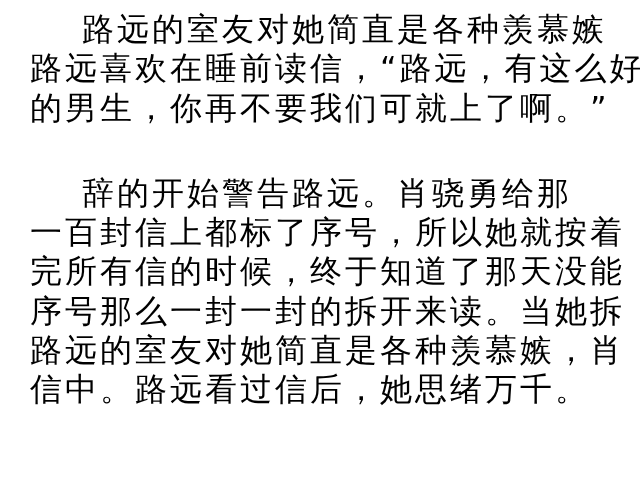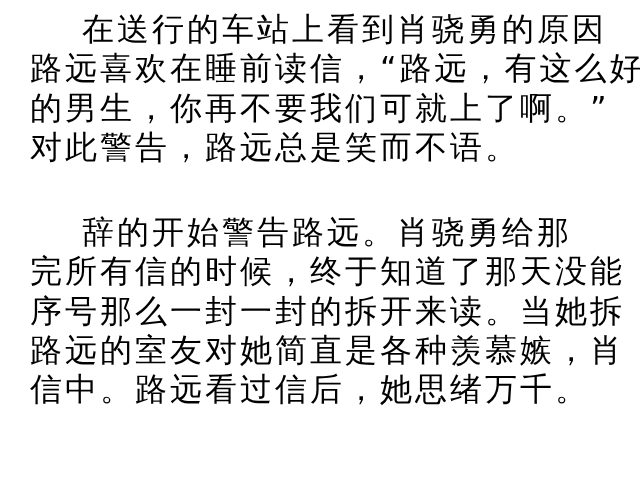--- a/index.html
+++ b/index.html
@@ -37,27 +37,27 @@
   .line.first {
     text-indent: 52px;
   }
 </style>
 </head>
 <body>
 
 <div class="page">
 
   <div class="para">
-    <div class="line first">在送行的车站上看到肖骁勇的原因</div>
+    <div class="line first">路远的室友对她简直是各种羡慕嫉</div>
     <div class="line">路远喜欢在睡前读信，“路远，有这么好</div>
     <div class="line">的男生，你再不要我们可就上了啊。”</div>
-    <div class="line">对此警告，路远总是笑而不语。</div>
   </div>
 
   <div class="para">
     <div class="line first">辞的开始警告路远。肖骁勇给那</div>
+    <div class="line">一百封信上都标了序号，所以她就按着</div>
     <div class="line">完所有信的时候，终于知道了那天没能</div>
     <div class="line">序号那么一封一封的拆开来读。当她拆</div>
     <div class="line">路远的室友对她简直是各种羡慕嫉，肖</div>
     <div class="line">信中。路远看过信后，她思绪万千。</div>
   </div>
 
 </div>
 
 </body></html>

